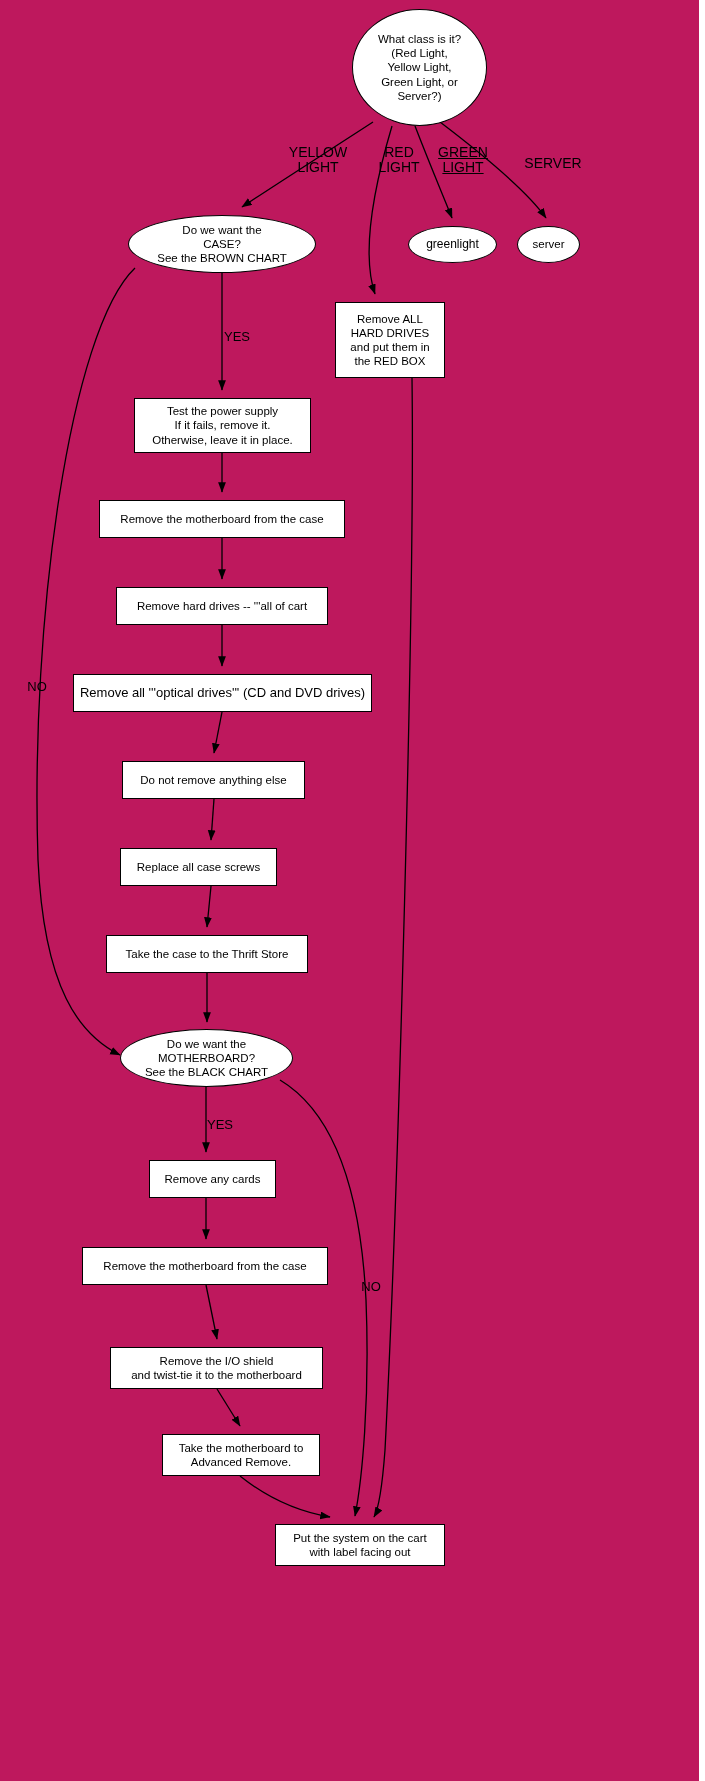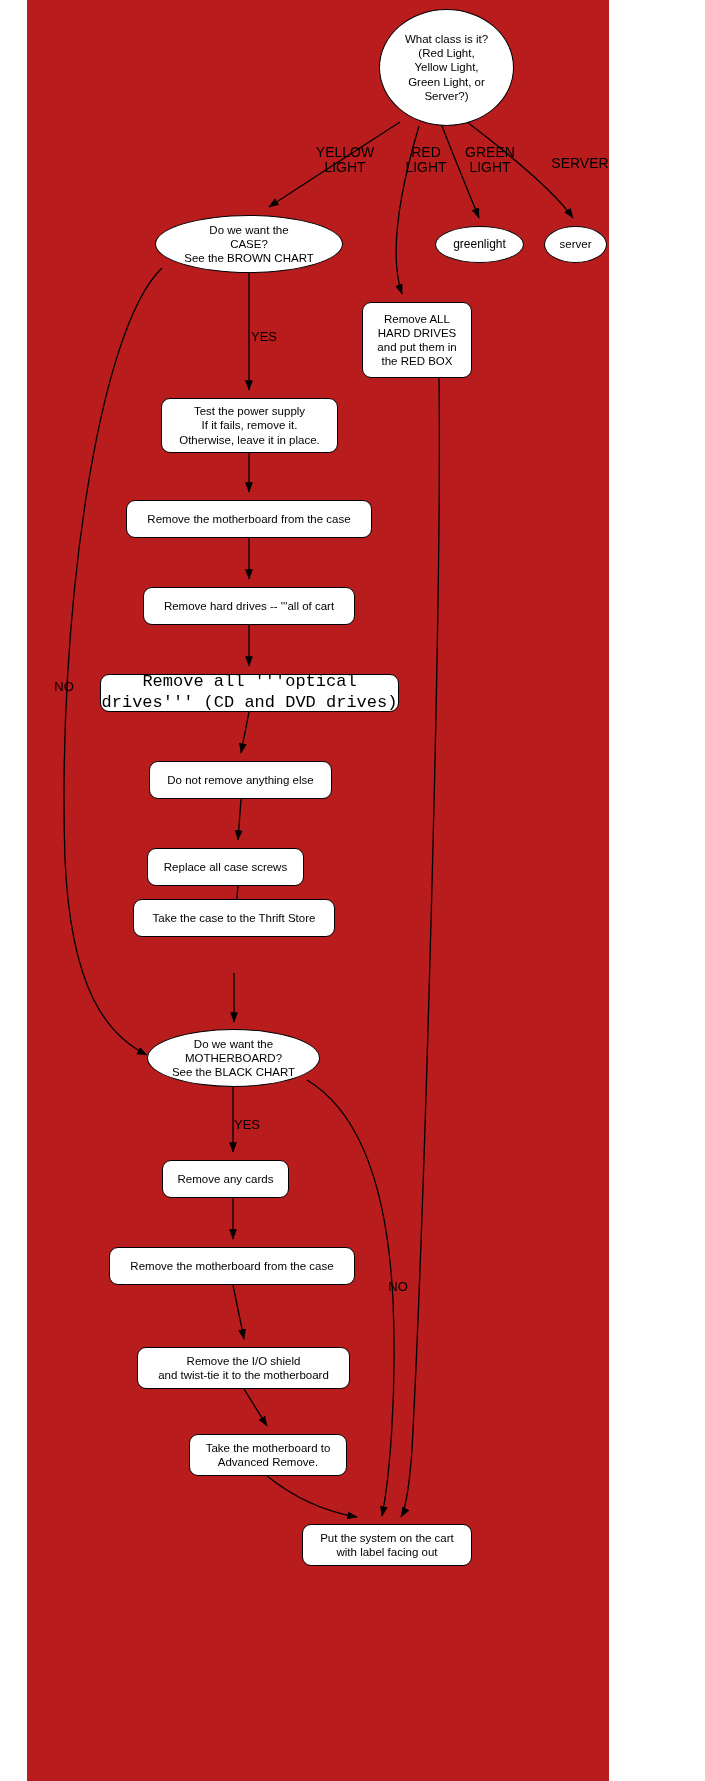--- a/index.html
+++ b/index.html
@@ -2,26 +2,25 @@
 <html><head>
 <meta charset="utf-8">
 <style>
   html, body {
     margin: 0;
     padding: 0;
     background: #ffffff;
   }
   #canvas {
     position: relative;
-    width: 582px;
+    width: 699px;
     height: 1781px;
-    background: #b91c1c;
+    background: #be185d;
     font-family: "Liberation Sans", sans-serif;
     overflow: hidden;
-    margin-left: 27px;
   }
   svg.edges {
     position: absolute;
     left: 0;
     top: 0;
     width: 705px;
     height: 1781px;
     pointer-events: none;
   }
   .node {
@@ -34,21 +33,21 @@
     color: #000000;
     background: #ffffff;
     border: 1px solid #000000;
     line-height: 1.22;
     white-space: pre-line;
   }
   .node.ellipse {
     border-radius: 50%;
   }
   .node.rect {
-    border-radius: 9px;
+    border-radius: 0;
   }
   .edge-label {
     position: absolute;
     color: #000000;
     white-space: pre-line;
     text-align: center;
     line-height: 1.1;
   }
 </style>
 </head>
@@ -97,42 +96,42 @@
 See the BROWN CHART</div>
       <div class="node rect" style="left: 335px; top: 302px; width: 110px; height: 76px; font-size: 11.5px;">Remove ALL
 HARD DRIVES
 and put them in
 the RED BOX</div>
       <div class="node rect" style="left: 134px; top: 398px; width: 177px; height: 55px; font-size: 11.5px;">Test the power supply
 If it fails, remove it.
 Otherwise, leave it in place.</div>
       <div class="node rect" style="left: 99px; top: 500px; width: 246px; height: 38px; font-size: 11.5px;">Remove the motherboard from the case</div>
       <div class="node rect" style="left: 116px; top: 587px; width: 212px; height: 38px; font-size: 11.5px;">Remove hard drives -- '''all of cart</div>
-      <div class="node rect" style="left: 73px; top: 674px; width: 299px; height: 38px; font-size: 17px; font-family: Liberation Mono, monospace;">Remove all '''optical drives''' (CD and DVD drives)</div>
+      <div class="node rect" style="left: 73px; top: 674px; width: 299px; height: 38px; font-size: 13px;">Remove all '''optical drives''' (CD and DVD drives)</div>
       <div class="node rect" style="left: 122px; top: 761px; width: 183px; height: 38px; font-size: 11.5px;">Do not remove anything else</div>
       <div class="node rect" style="left: 120px; top: 848px; width: 157px; height: 38px; font-size: 11.5px;">Replace all case screws</div>
-      <div class="node rect" style="left: 106px; top: 899px; width: 202px; height: 38px; font-size: 11.5px;">Take the case to the Thrift Store</div>
+      <div class="node rect" style="left: 106px; top: 935px; width: 202px; height: 38px; font-size: 11.5px;">Take the case to the Thrift Store</div>
       <div class="node ellipse" style="left: 120px; top: 1029px; width: 173px; height: 58px; font-size: 11.5px;">Do we want the
 MOTHERBOARD?
 See the BLACK CHART</div>
-      <div class="node rect" style="left: 135px; top: 1160px; width: 127px; height: 38px; font-size: 11.5px; text-align: right;">Remove any cards</div>
+      <div class="node rect" style="left: 149px; top: 1160px; width: 127px; height: 38px; font-size: 11.5px; text-align: right;">Remove any cards</div>
       <div class="node rect" style="left: 82px; top: 1247px; width: 246px; height: 38px; font-size: 11.5px;">Remove the motherboard from the case</div>
       <div class="node rect" style="left: 110px; top: 1347px; width: 213px; height: 42px; font-size: 11.5px;">Remove the I/O shield
 and twist-tie it to the motherboard</div>
       <div class="node rect" style="left: 162px; top: 1434px; width: 158px; height: 42px; font-size: 11.5px;">Take the motherboard to
 Advanced Remove.</div>
       <div class="node rect" style="left: 275px; top: 1524px; width: 170px; height: 42px; font-size: 11.5px;">Put the system on the cart
 with label facing out</div>
     </div>
   <div id="label-layer">
       <div class="edge-label" style="left: 277px; top: 145px; width: 82px; font-size: 14px;">YELLOW
 LIGHT</div>
       <div class="edge-label" style="left: 374px; top: 145px; width: 50px; font-size: 14px;">RED
 LIGHT</div>
-      <div class="edge-label" style="left: 430px; top: 145px; width: 66px; font-size: 14px;">GREEN
+      <div class="edge-label" style="left: 430px; top: 145px; width: 66px; font-size: 14px; text-decoration: underline;">GREEN
 LIGHT</div>
       <div class="edge-label" style="left: 513px; top: 156px; width: 80px; font-size: 14px;">SERVER</div>
       <div class="edge-label" style="left: 217px; top: 330px; width: 40px; font-size: 13px;">YES</div>
       <div class="edge-label" style="left: 22px; top: 680px; width: 30px; font-size: 13px;">NO</div>
       <div class="edge-label" style="left: 200px; top: 1118px; width: 40px; font-size: 13px;">YES</div>
       <div class="edge-label" style="left: 356px; top: 1280px; width: 30px; font-size: 13px;">NO</div>
     </div>
 </div>
 
 </body></html>

